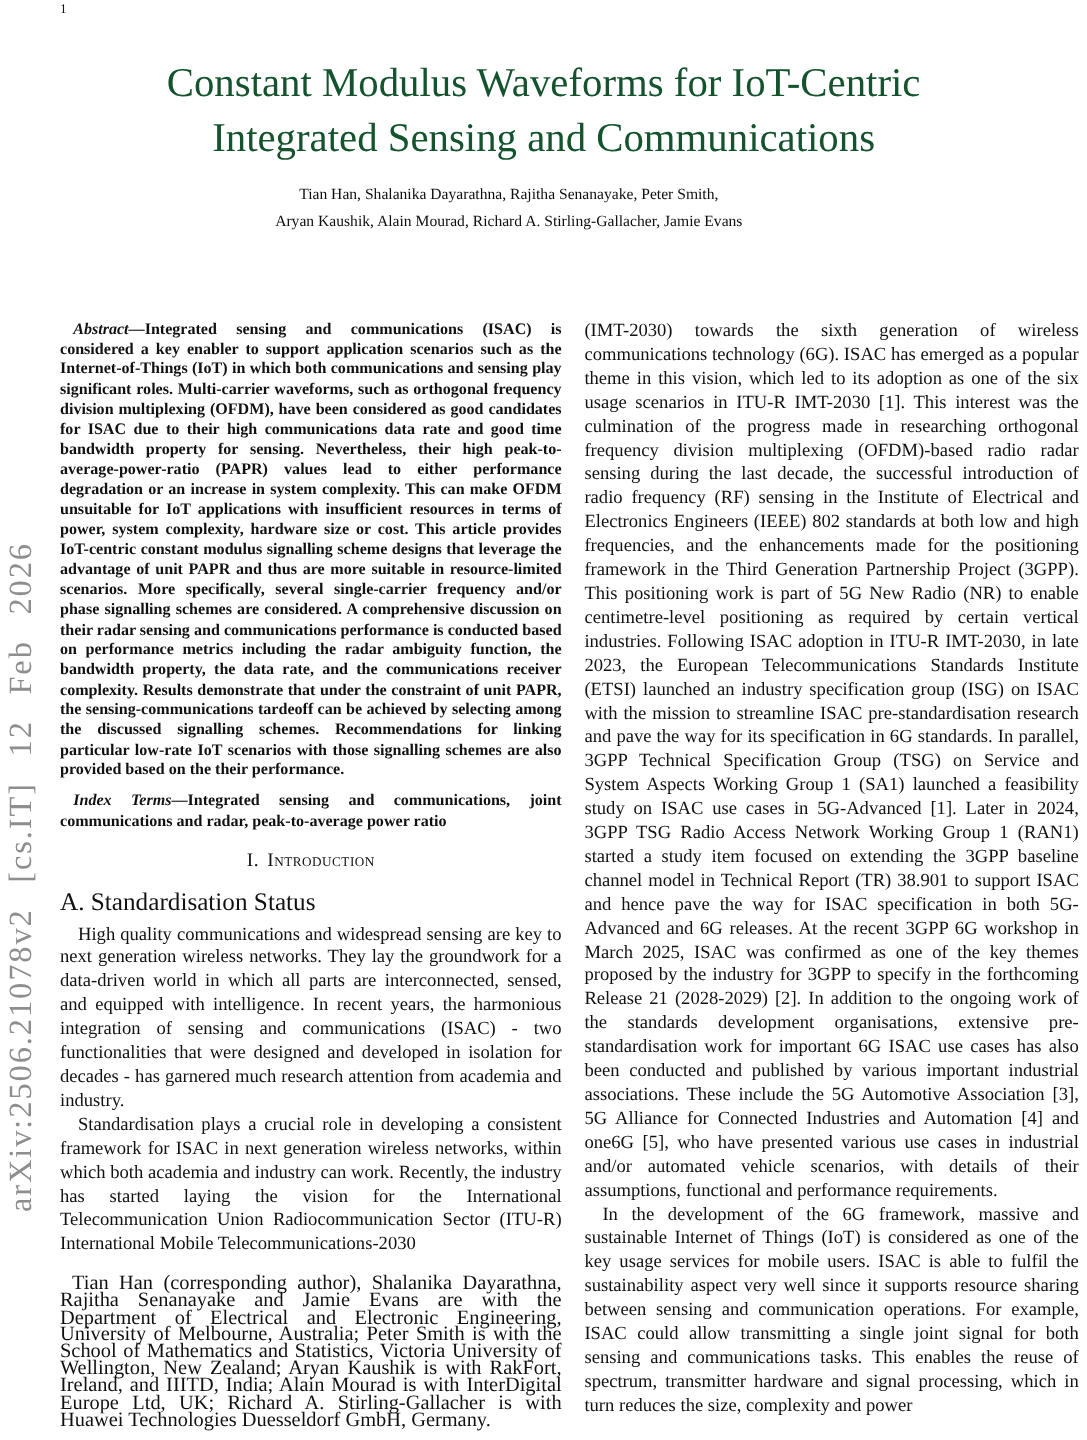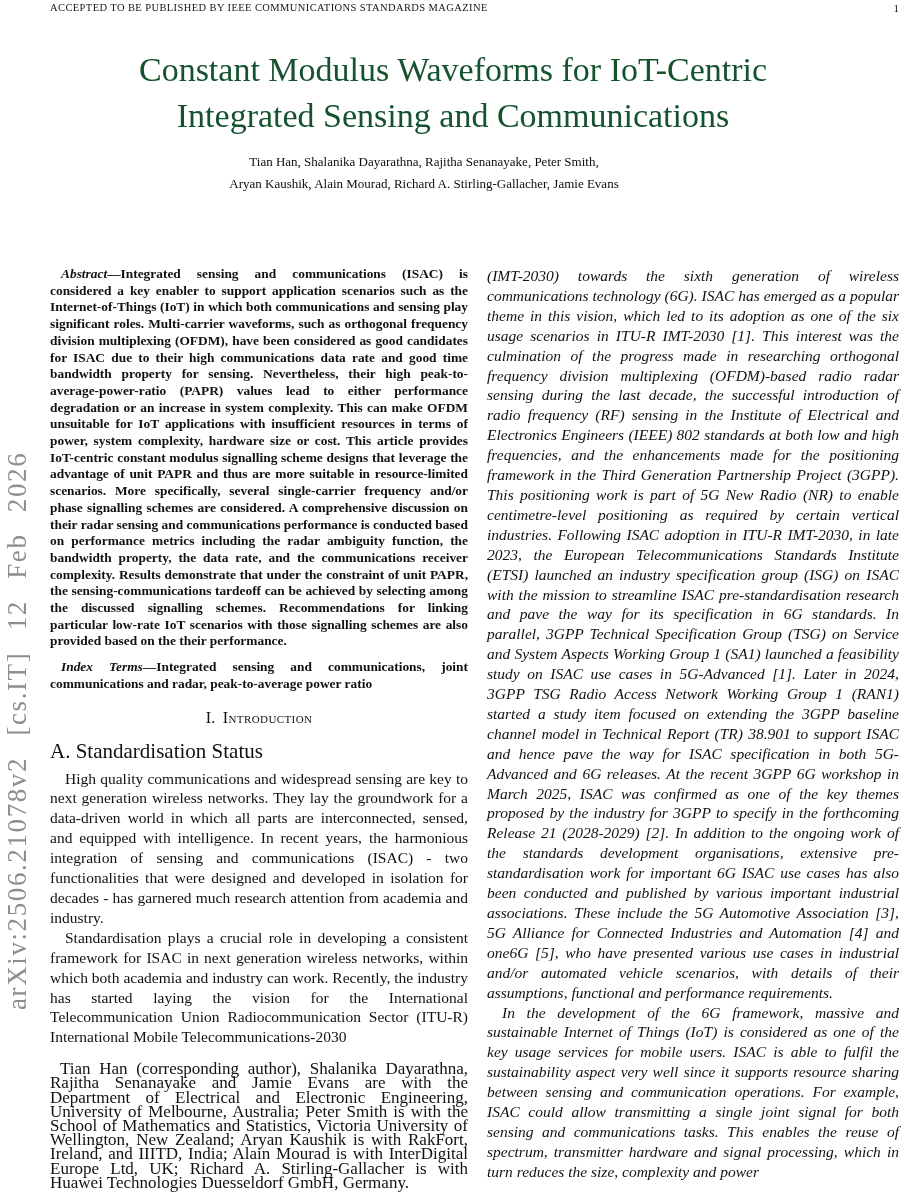--- a/index.html
+++ b/index.html
@@ -36,21 +36,21 @@
     text-align: center; font-size: 34px; line-height: 46px; color: #14532d;
   }
   .authors-block {
     position: absolute; top: 151px; left: 0; width: 848px;
     text-align: center; font-size: 13px; line-height: 22px; color: #0d0d0d;
   }
 
   
   .col { position: absolute; top: 266px; }
   .col-left  { left: 50px;  width: 418px; }
-  .col-right { left: 487px; width: 412px; font-style: italic; }
+  .col-right { left: 487px; width: 412px; }
 
   .abstract, .index-terms {
     margin: 0; font-weight: bold;
     font-size: 13.4px; line-height: 16.7px;
     text-align: justify; text-indent: 11px;
   }
   .index-terms { margin-top: 9px; }
   .lead-label { font-style: italic; }
 
   .sec-head {
@@ -73,21 +73,20 @@
     margin-top: 15px; font-size: 17px; line-height: 14.2px;
     text-align: justify; text-indent: 10px;
   }
 </style>
 </head>
 <body>
 
 <div class="page">
 
   <div class="running-head">
-    <span>ACCEPTED TO BE PUBLISHED BY IEEE COMMUNICATIONS STANDARDS MAGAZINE</span>
     <span class="page-num">1</span>
   </div>
 
   <div class="arxiv-stamp">arXiv:2506.21078v2 [cs.IT] 12 Feb 2026</div>
 
   <div class="title-block">
     <div>Constant Modulus Waveforms for IoT-Centric</div>
     <div>Integrated Sensing and Communications</div>
   </div>
 

